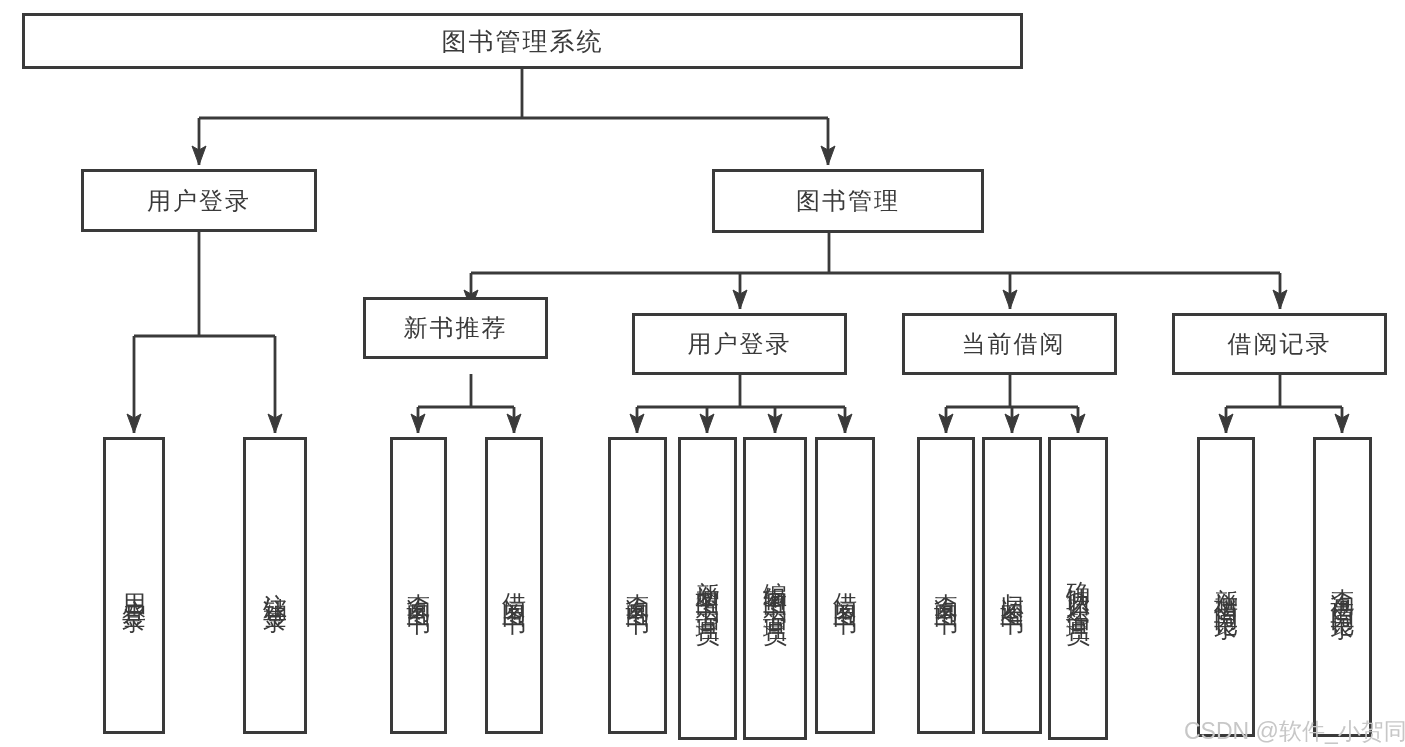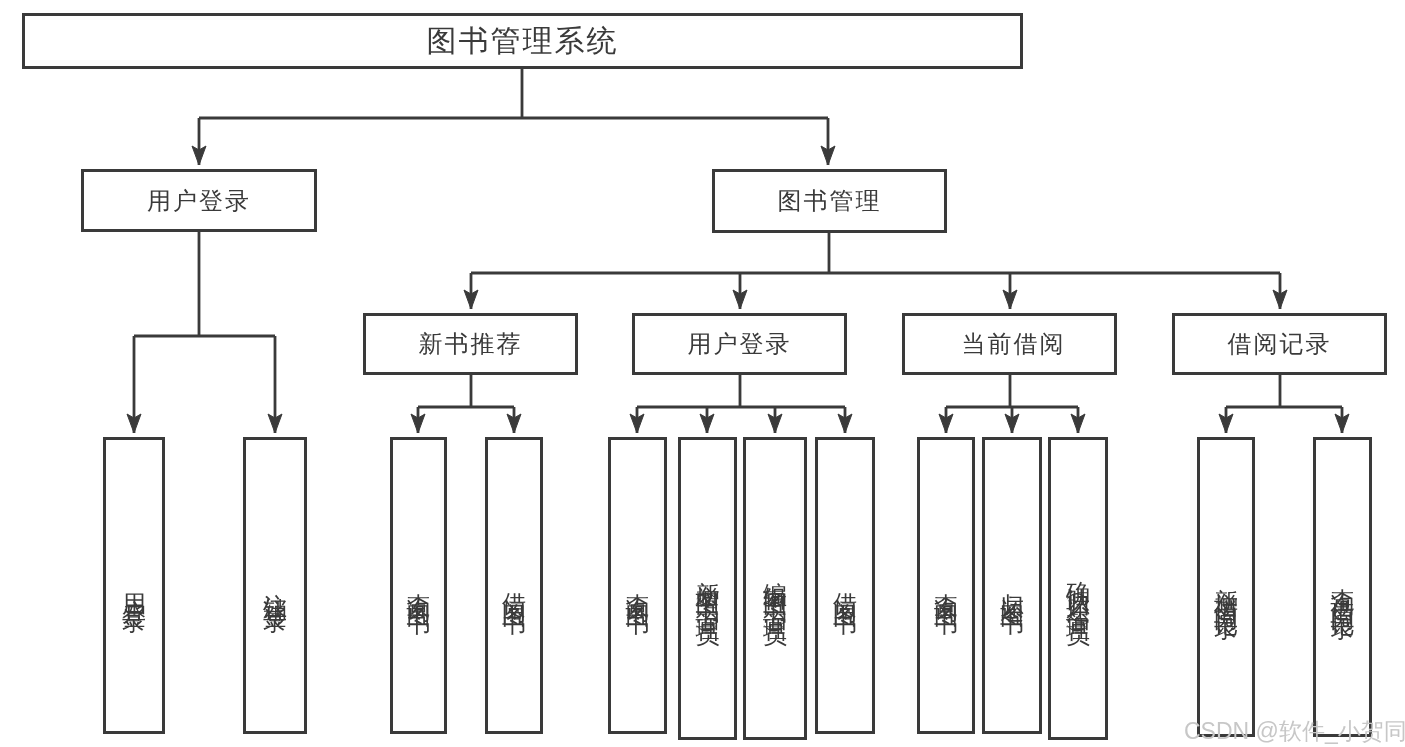--- a/index.html
+++ b/index.html
@@ -31,21 +31,21 @@
     justify-content: center;
     z-index: 2;
   }
   .label-h {
     font-size: 24px;
     color: #3a3a3a;
     letter-spacing: 2px;
     white-space: nowrap;
   }
   .label-h.title {
-    font-size: 30px;
+    font-size: 25px;
   }
   .label-v {
     writing-mode: vertical-rl;
     text-orientation: mixed;
     font-size: 24px;
     line-height: 1;
     letter-spacing: 6px;
     color: #3a3a3a;
     white-space: nowrap;
   }
@@ -108,25 +108,25 @@
     </g>
   </svg>
 
   <div class="box" style="left:22px; top:13px; width:1001px; height:56px;">
     <span class="label-h title">图书管理系统</span>
   </div>
 
   <div class="box" style="left:81px; top:169px; width:236px; height:63px;">
     <span class="label-h">用户登录</span>
   </div>
-  <div class="box" style="left:712px; top:169px; width:235px; height:64px;">
+  <div class="box" style="left:712px; top:169px; width:272px; height:64px;">
     <span class="label-h">图书管理</span>
   </div>
 
-  <div class="box" style="left:363px; top:313px; width:215px; height:62px;">
+  <div class="box" style="left:363px; top:297px; width:185px; height:62px;">
     <span class="label-h">新书推荐</span>
   </div>
   <div class="box" style="left:632px; top:313px; width:215px; height:62px;">
     <span class="label-h">用户登录</span>
   </div>
   <div class="box" style="left:902px; top:313px; width:215px; height:62px;padding-left:8px;">
     <span class="label-h">当前借阅</span>
   </div>
   <div class="box" style="left:1172px; top:313px; width:215px; height:62px;">
     <span class="label-h">借阅记录</span>

